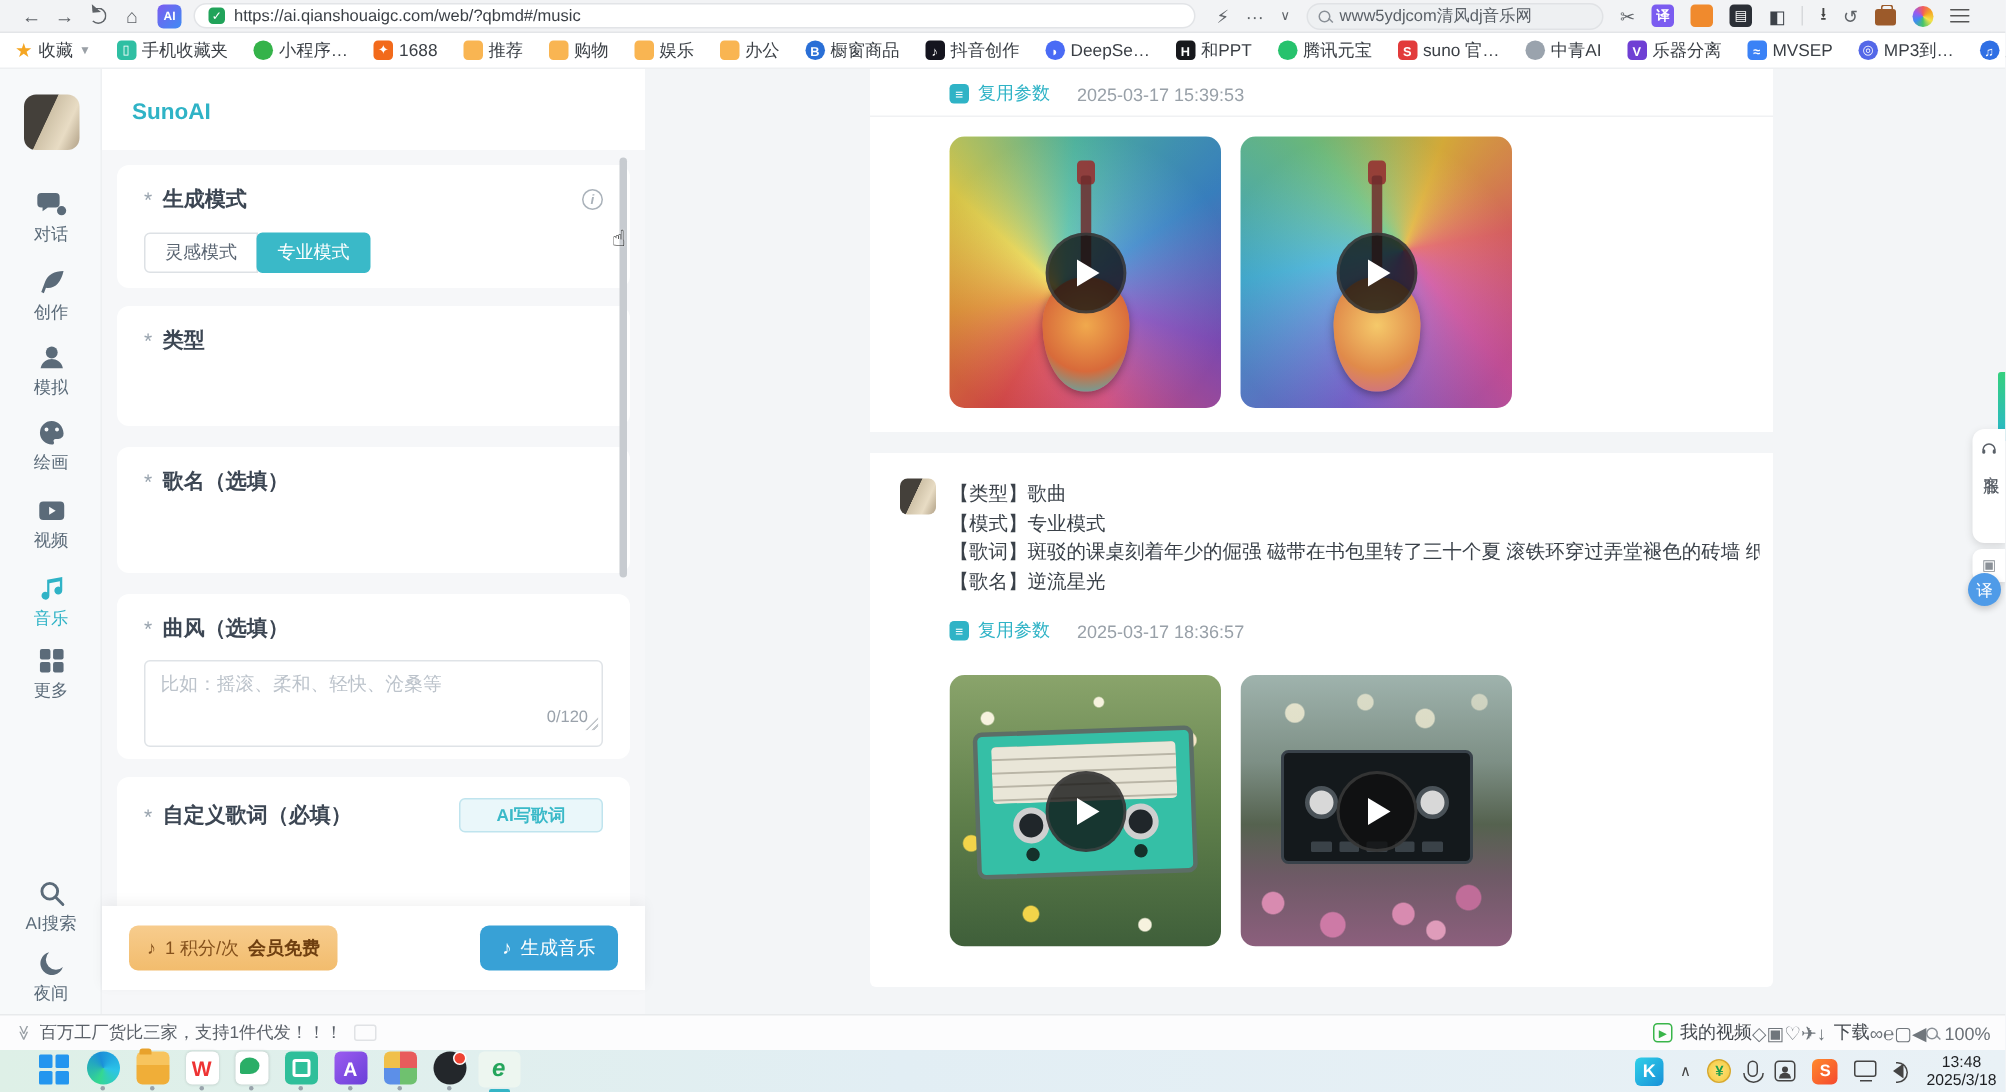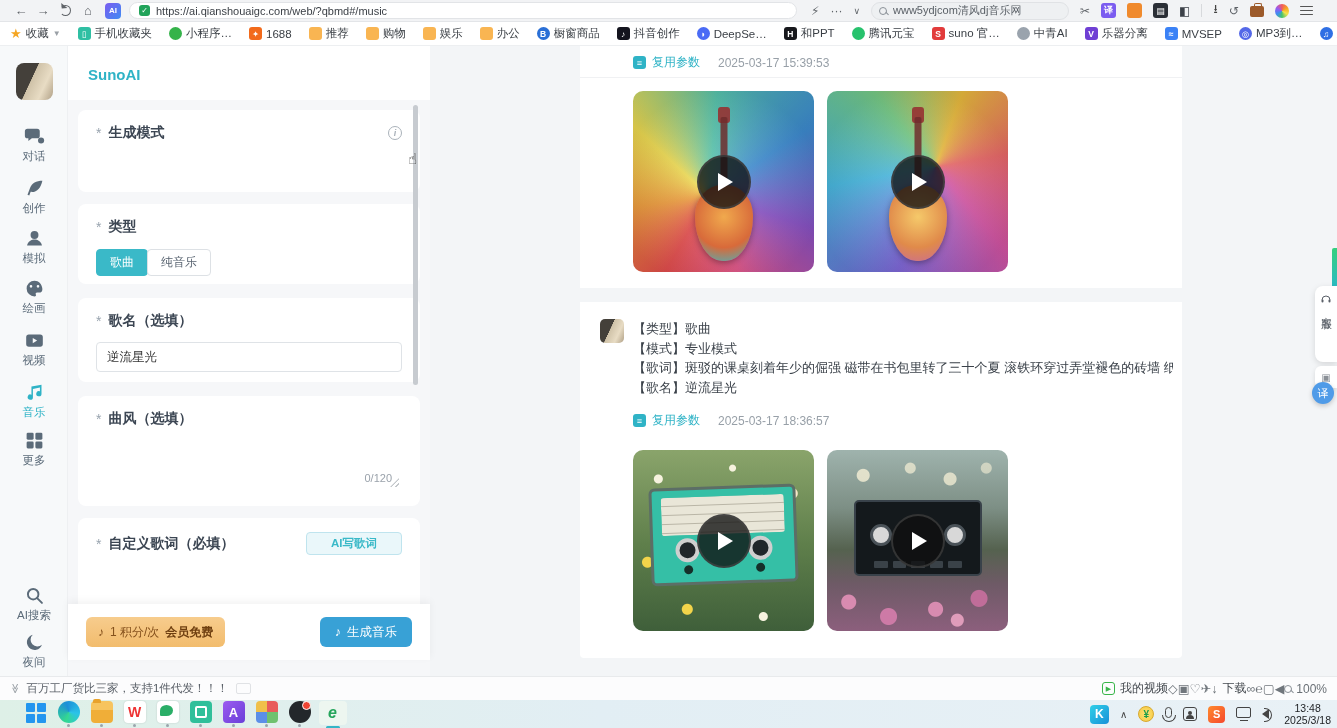--- a/index.html
+++ b/index.html
@@ -374,46 +374,46 @@
   <div class="panel">
     <div class="phead"></div>
     <div class="ptitle">SunoAI</div>
 
     <div class="card" style="top:64px;height:82px">
       <div class="flabel">
         <span class="ast">*</span>
         <span>生成模式</span>
         <span class="info">i</span>
       </div>
+      <div class="segrow">
+        <span class="segbtn">灵感模式</span>
+        <span class="segbtn on">专业模式</span>
+      </div>
     </div>
 
     <div class="card" style="top:158px;height:80px">
       <div class="flabel">
         <span class="ast">*</span>
         <span>类型</span>
       </div>
-      <div class="segrow">
-        <span class="segbtn on">歌曲</span>
-        <span class="segbtn">纯音乐</span>
-      </div>
     </div>
 
     <div class="card" style="top:252px;height:84px">
       <div class="flabel">
         <span class="ast">*</span>
         <span>歌名（选填）</span>
       </div>
-      <input class="tinput" value="逆流星光" style="">
     </div>
 
     <div class="card" style="top:350px;height:110px">
       <div class="flabel">
         <span class="ast">*</span>
         <span>曲风（选填）</span>
       </div>
+      <textarea class="tarea" placeholder="比如：摇滚、柔和、轻快、沧桑等" style=""></textarea>
       <span class="cnt">0/120</span>
       <span class="grip"></span>
     </div>
 
     <div class="card" style="top:472px;height:120px">
       <div class="flabel">
         <span class="ast">*</span>
         <span>自定义歌词（必填）</span>
         <span class="aibtn">AI写歌词</span>
       </div>

